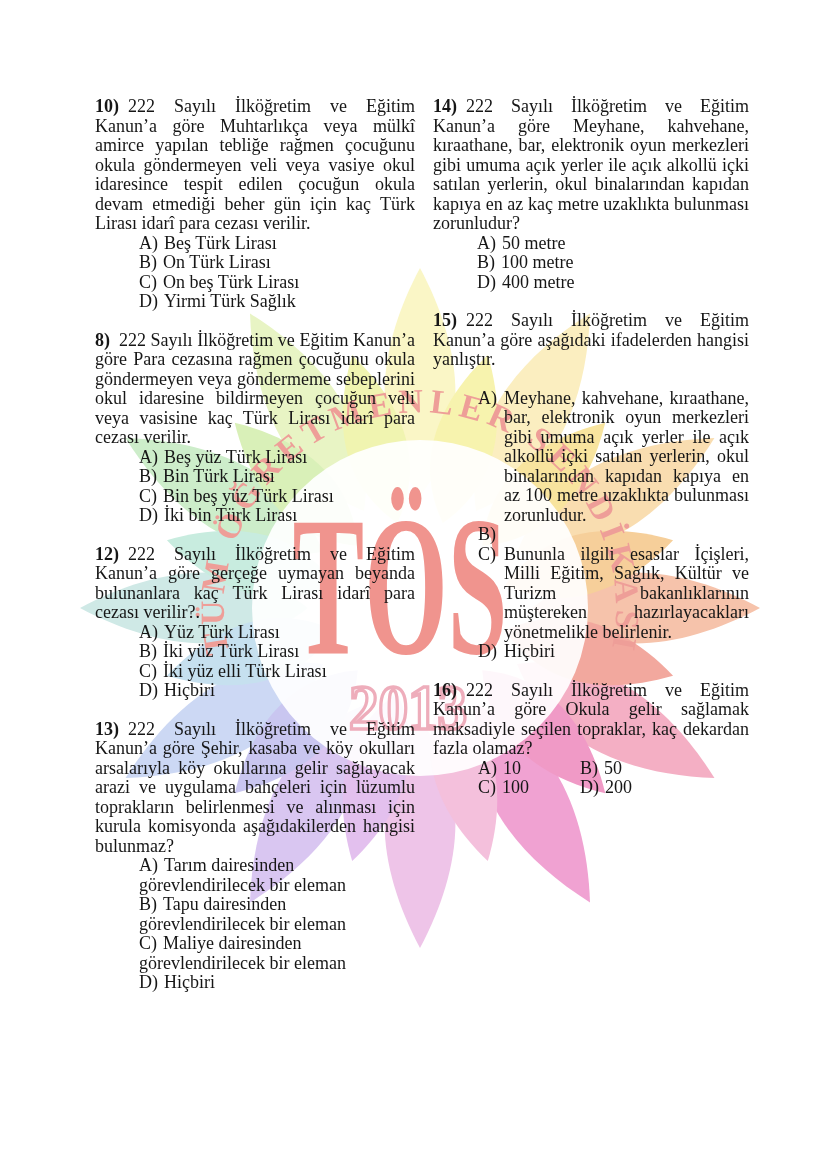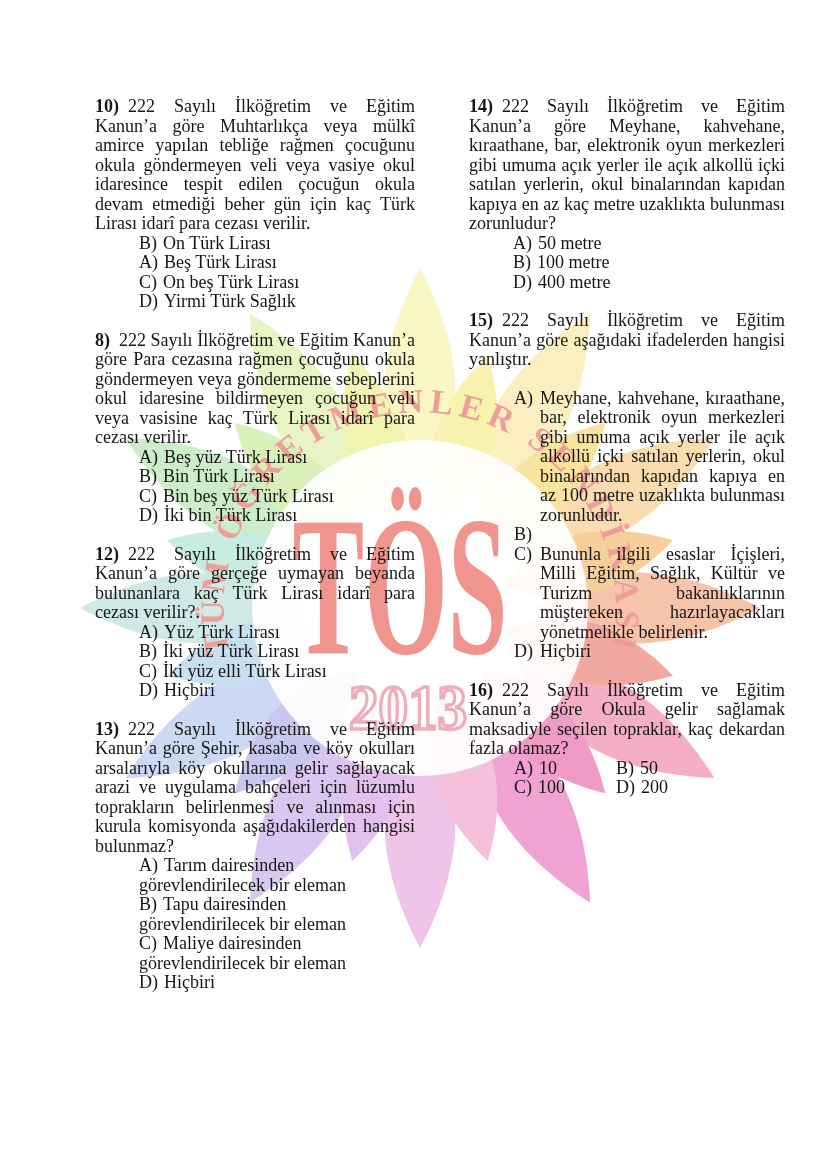--- a/index.html
+++ b/index.html
@@ -1,21 +1,21 @@
 <!DOCTYPE html>
 <html><head>
 <meta charset="utf-8">
 <style>
   html,body{margin:0;padding:0;background:#e8e8e8;}
   .page{position:relative;width:819px;height:1158px;background:#ffffff;overflow:hidden;
         font-family:"Liberation Serif","DejaVu Serif",serif;color:#161616;}
   .watermark{position:absolute;left:70px;top:258px;width:700px;height:700px;z-index:1;}
   .col{position:absolute;top:97px;z-index:2;font-size:18px;line-height:19.5px;}
   .col-left{left:95px;width:320px;}
-  .col-right{left:433px;width:316px;margin-left:36px;}
+  .col-right{left:433px;width:316px;}
   p{margin:0;}
   .question{margin-bottom:19px;}
   .stem{text-align:justify;}
   .qnum{font-weight:bold;margin-right:9px;}
   .opts-list{margin-left:44px;}
   .olabel{margin-right:6px;}
   .gap{height:19px;}
   .opt-h{display:flex;padding-left:45px;}
   .olabel-h{flex:0 0 26px;}
   .otext{flex:1;text-align:justify;}
@@ -64,22 +64,22 @@
     </text>
     <text x="-20" y="45" font-size="200" font-weight="bold" text-anchor="middle" textLength="215" lengthAdjust="spacingAndGlyphs" font-family="Liberation Serif, serif" fill="#f0948e">TÖS</text>
     <text x="-12" y="121" font-size="64" font-weight="bold" text-anchor="middle" textLength="118" lengthAdjust="spacingAndGlyphs" fill="none" stroke-width="3.5" font-family="Liberation Serif, serif" stroke="#eeadbb">2013</text>
   </svg>
 
   <div class="col col-left">
 
     <div class="question">
       <p class="stem"><b class="qnum">10)</b><span>222 Sayılı İlköğretim ve Eğitim Kanun’a göre Muhtarlıkça veya mülkî amirce yapılan tebliğe rağmen çocuğunu okula göndermeyen veli veya vasiye okul idaresince tespit edilen çocuğun okula devam etmediği beher gün için kaç Türk Lirası idarî para cezası verilir.</span></p>
       <div class="opts-list">
+        <p class="opt"><span class="olabel">A)</span><span>Beş Türk Lirası</span></p>
         <p class="opt"><span class="olabel">B)</span><span>On Türk Lirası</span></p>
-        <p class="opt"><span class="olabel">A)</span><span>Beş Türk Lirası</span></p>
         <p class="opt"><span class="olabel">C)</span><span>On beş Türk Lirası</span></p>
         <p class="opt"><span class="olabel">D)</span><span>Yirmi Türk Sağlık</span></p>
       </div>
     </div>
 
     <div class="question">
       <p class="stem"><b class="qnum">8)</b><span>222 Sayılı İlköğretim ve Eğitim Kanun’a göre Para cezasına rağmen çocuğunu okula göndermeyen veya göndermeme sebeplerini okul idaresine bildirmeyen çocuğun veli veya vasisine kaç Türk Lirası idarî para cezası verilir.</span></p>
       <div class="opts-list">
         <p class="opt"><span class="olabel">A)</span><span>Beş yüz Türk Lirası</span></p>
         <p class="opt"><span class="olabel">B)</span><span>Bin Türk Lirası</span></p>

